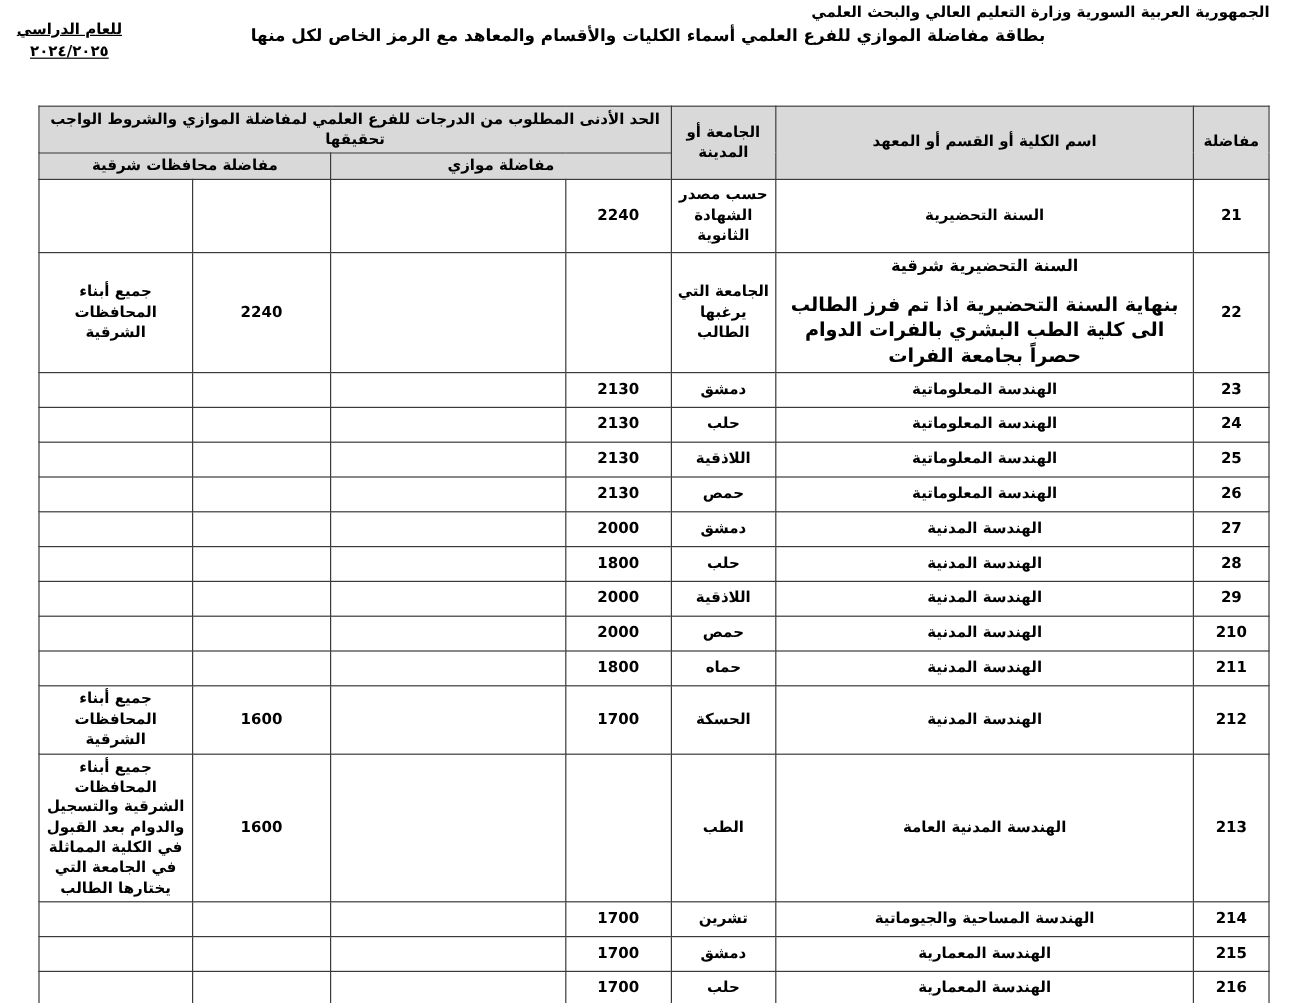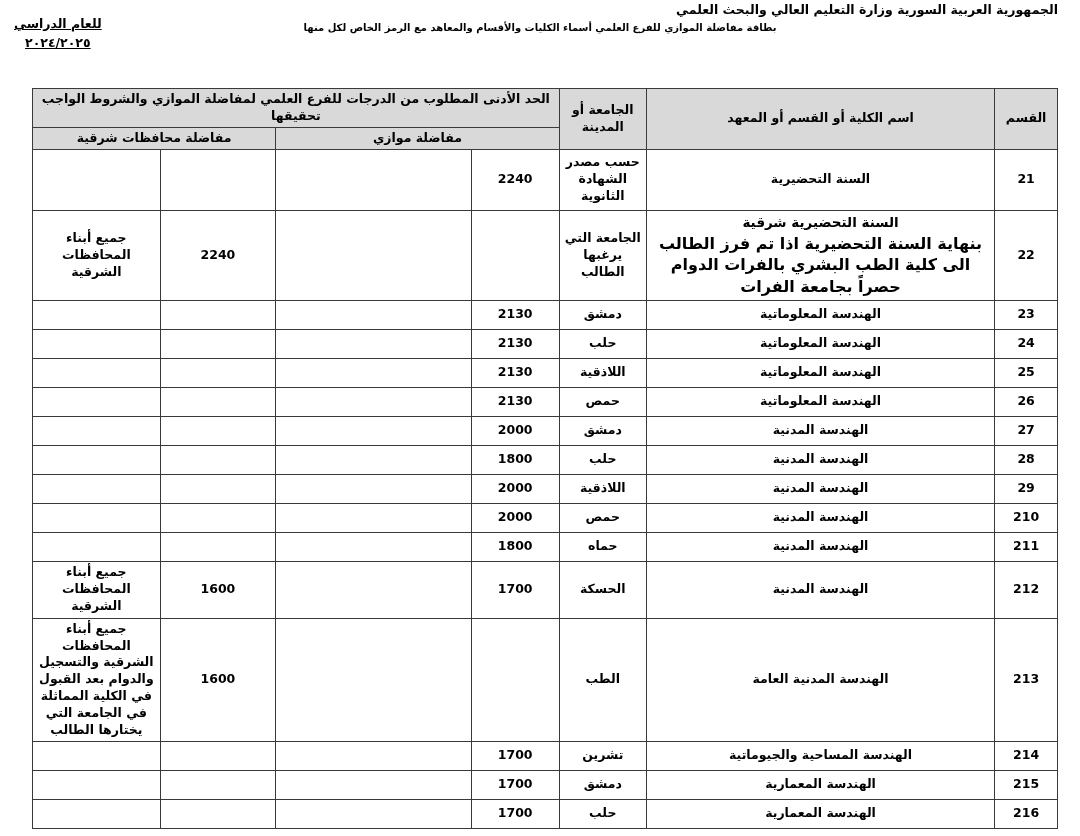--- a/index.html
+++ b/index.html
@@ -38,21 +38,21 @@
     font-weight: bold;
     line-height: 1.55;
     white-space: nowrap;
   }
   .hdr-center {
     position: absolute;
     top: 22px;
     left: 0;
     right: 0;
     text-align: center;
-    font-size: 10px;
+    font-size: 14px;
     font-weight: bold;
     white-space: nowrap;
   }
   .hdr-left {
     position: absolute;
     top: 14px;
     left: 14px;
     text-align: center;
     font-size: 12.5px;
     font-weight: bold;
@@ -104,21 +104,21 @@
   td.cell-code   { font-size: 13px; }
   td.cell-name   { font-size: 13px; text-align: center; }
   td.cell-city   { font-size: 12.5px; }
   td.cell-score  { font-size: 13px; }
   td.cell-cond   { font-size: 11.5px; line-height: 1.45; font-weight: bold; margin-top: 15px; }
 
   td.name-multi {
     font-size: 12.5px;
     line-height: 1.45;
   }
-  td.name-multi .t1 { font-size: 13.5px; display: block; margin-bottom: 2px; }
+  td.name-multi .t1 { font-size: 13.5px; display: block; margin-bottom: 12px; }
   td.name-multi .t2 { font-size: 16px; display: block; }
 
   .row-h21 td { height: 56px; }
   .row-h22 td { height: 82px; }
   .row-std td { height: 24px; }
   .row-h212 td { height: 52px; }
   .row-h213 td { height: 108px; }
 </style>
 </head>
 <body>
@@ -145,21 +145,21 @@
         <col class="c-code">
         <col class="c-name">
         <col class="c-city">
         <col class="c-pscore">
         <col class="c-pcond">
         <col class="c-escore">
         <col class="c-econd">
       </colgroup>
       <thead>
         <tr>
-          <th rowspan="2" class="hdr-sub">القسم</th>
+          <th rowspan="2" class="hdr-sub">مفاضلة</th>
           <th rowspan="2" class="hdr-big">اسم الكلية أو القسم أو المعهد</th>
           <th rowspan="2" class="hdr-city">الجامعة أو المدينة</th>
           <th colspan="4" class="hdr-big">الحد الأدنى المطلوب من الدرجات للفرع العلمي لمفاضلة الموازي والشروط الواجب تحقيقها</th>
         </tr>
         <tr>
           <th colspan="2" class="hdr-sub">مفاضلة موازي</th>
           <th colspan="2" class="hdr-sub">مفاضلة محافظات شرقية</th>
         </tr>
       </thead>
       <tbody>

